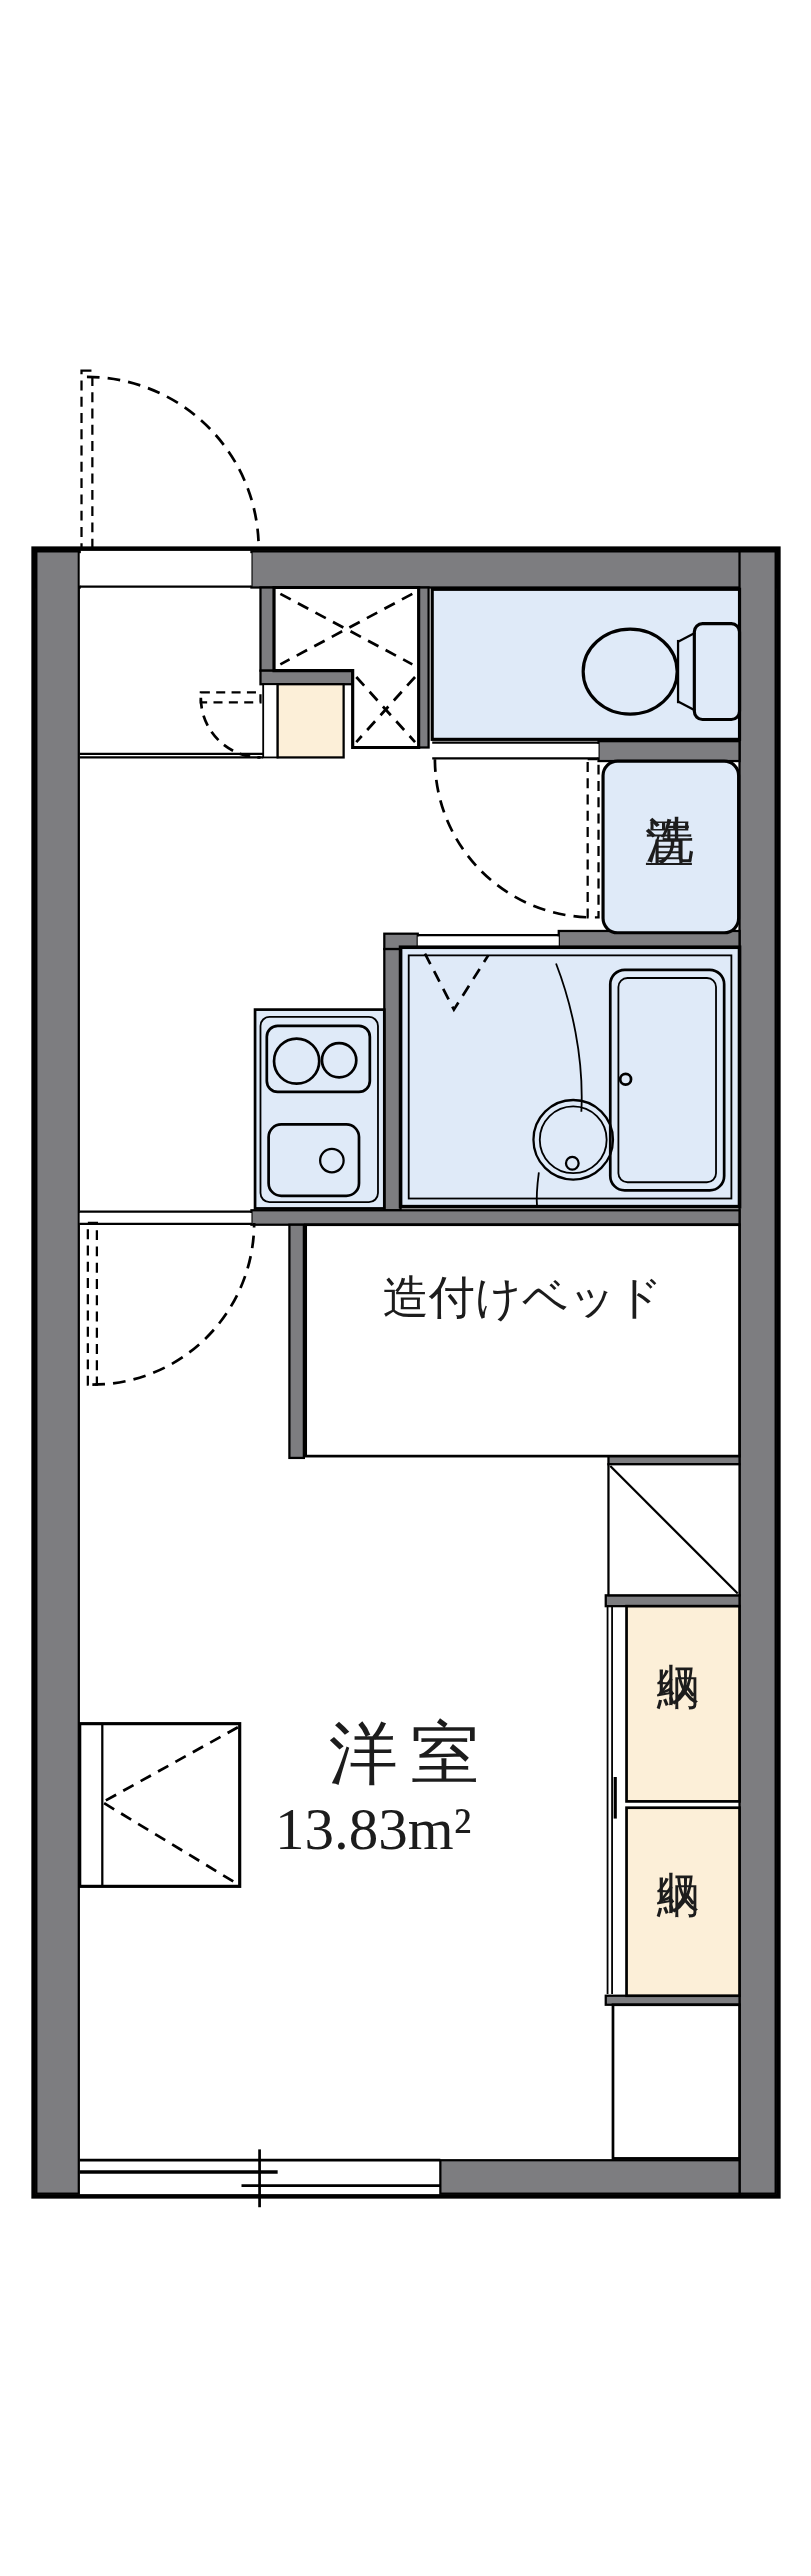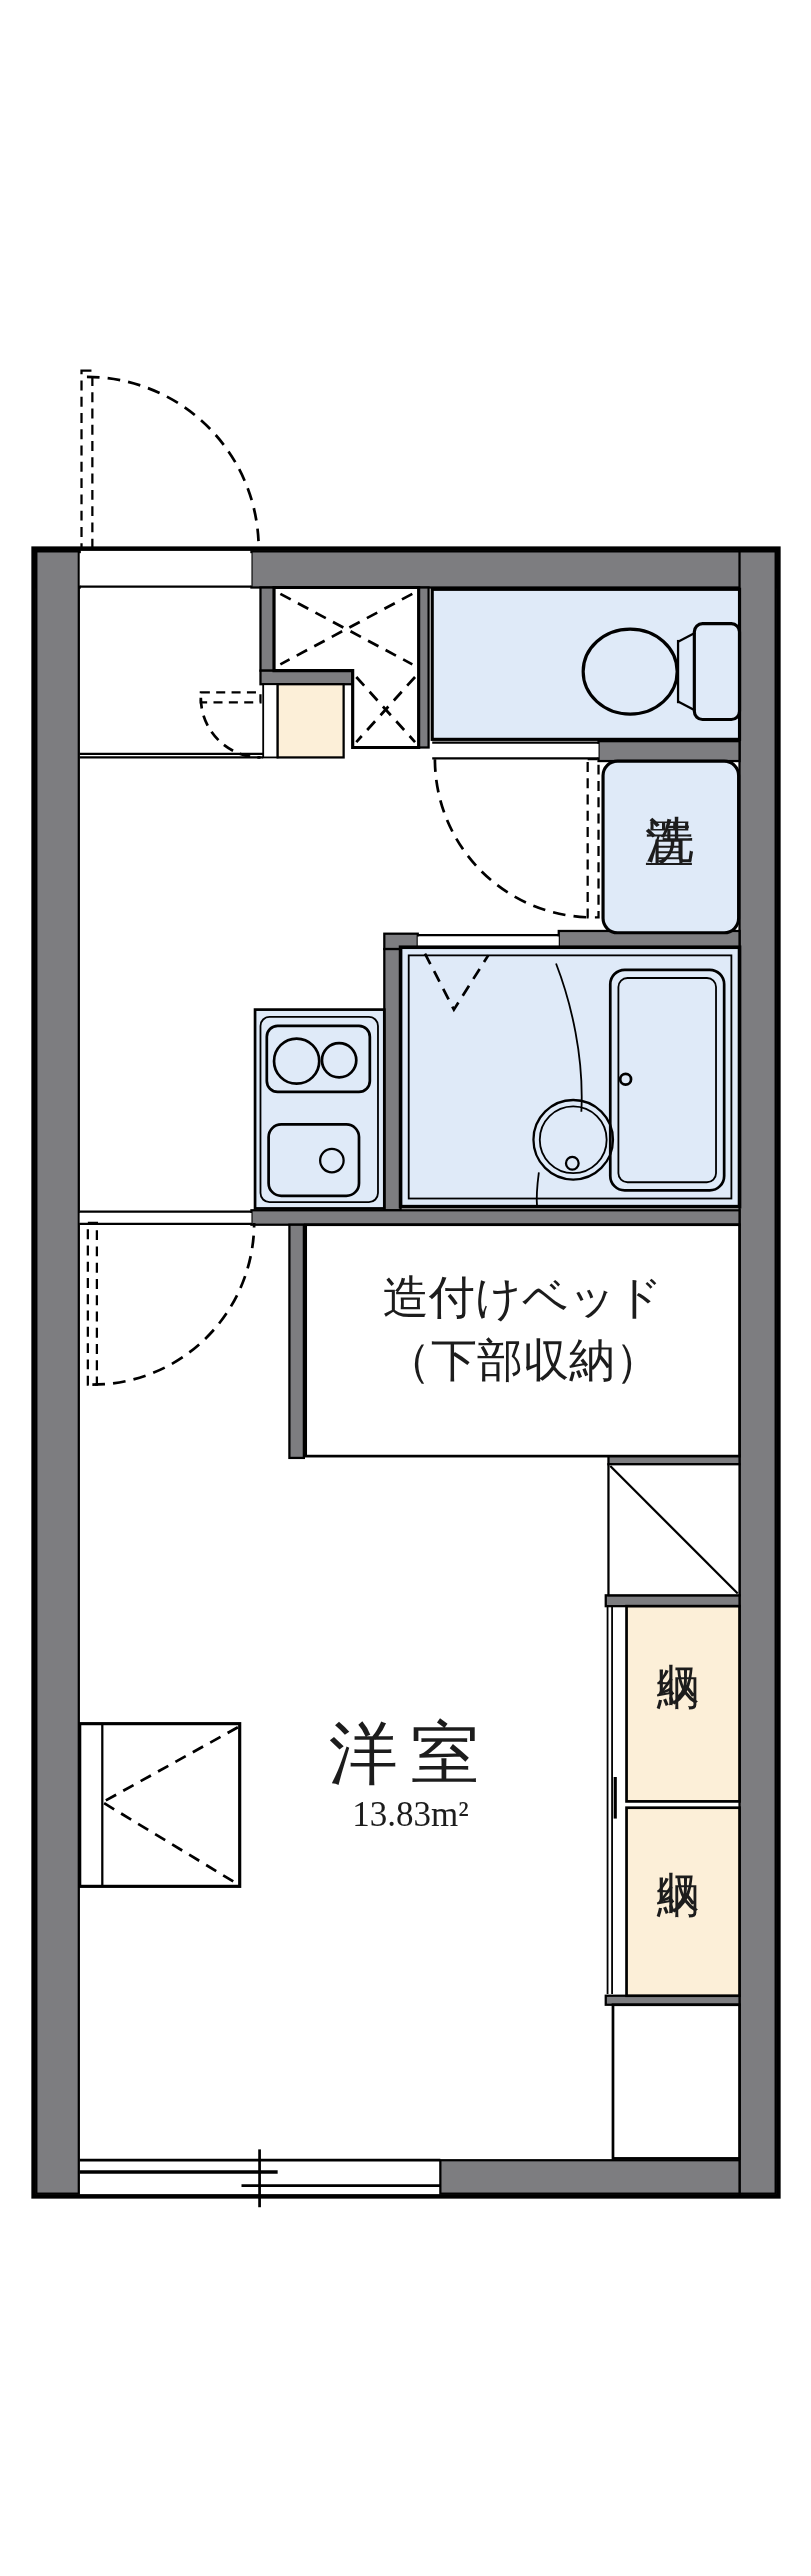--- a/index.html
+++ b/index.html
@@ -20,21 +20,21 @@
   .lbl-v{
     writing-mode:vertical-rl;
     text-orientation:upright;
     letter-spacing:5.4px;
   }
   #laundry-label{left:644px;top:776px;font-size:49px;line-height:1.05;}
   #closet1-label{left:657px;top:1629px;font-size:43px;line-height:1.0;}
   #closet2-label{left:657px;top:1837px;font-size:43px;line-height:1.0;}
   #bed-label{left:306px;top:1267px;width:434px;text-align:center;font-size:46px;line-height:1.36;}
   #room-name-label{left:275px;top:1708px;width:271px;text-align:center;font-size:69px;letter-spacing:12.7px;}
-  #room-area-label{left:275px;top:1795px;width:271px;text-align:center;font-size:35px;}
+  #room-area-label{left:275px;top:1795px;width:271px;font-size:59px;}
   #room-areajo-label{left:275px;top:1853px;width:271px;text-align:center;font-size:45px;}
 </style>
 </head>
 <body>
 
 <div id="canvas">
 
 <svg id="plan-svg" width="812" height="2576" viewBox="0 0 898 2850" xmlns="http://www.w3.org/2000/svg">
 
   <g fill="#7d7d80" stroke="#000000" stroke-width="2.5">
@@ -199,21 +199,20 @@
     <rect x="97" y="1353" width="10" height="179" stroke-width="2.5" stroke-dasharray="11 7"></rect>
     <path d="M102,1532 A179,179 0 0 0 281,1353" stroke-width="3" stroke-dasharray="14 9"></path>
   </g>
 
 </svg>
 
 <div id="laundry-label" class="lbl lbl-v">洗置</div>
 
 <div id="bed-label" class="lbl">
   <div>造付けベッド</div>
-  <div>（下部収納）</div>
 </div>
 
 <div id="room-name-label" class="lbl">洋室</div>
 <div id="room-area-label" class="lbl">13.83m²</div>
 
 <div id="closet1-label" class="lbl lbl-v">収納</div>
 <div id="closet2-label" class="lbl lbl-v">収納</div>
 
 </div>
 

